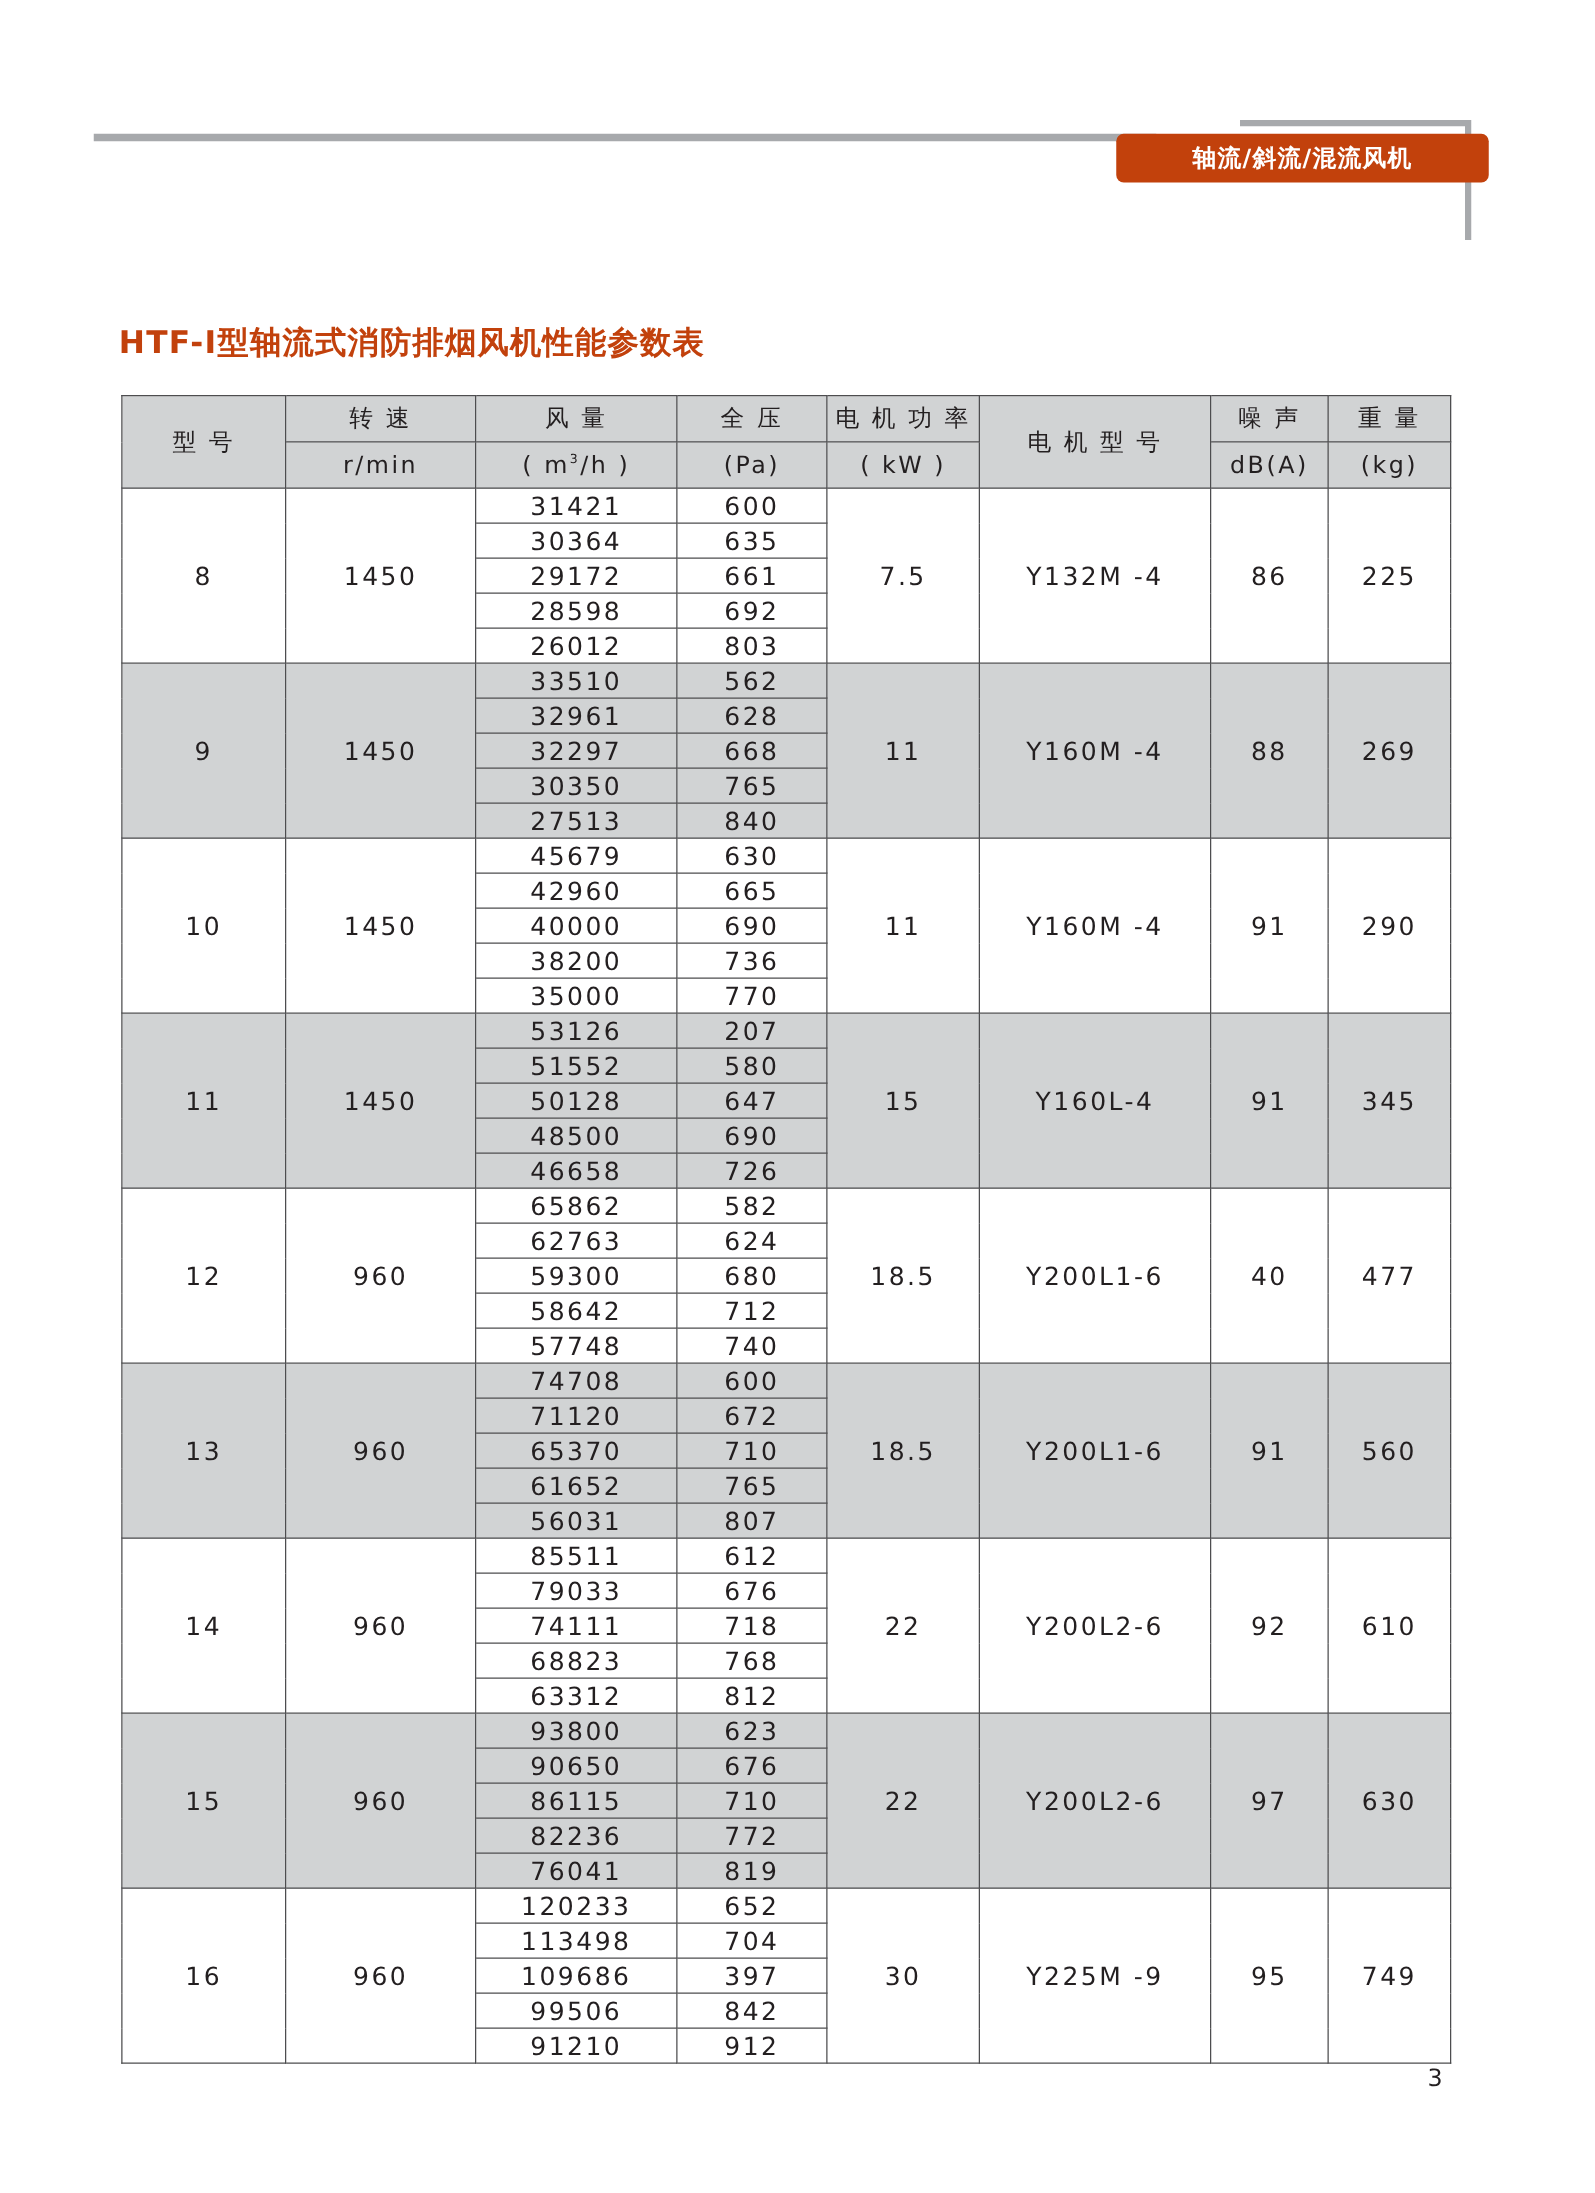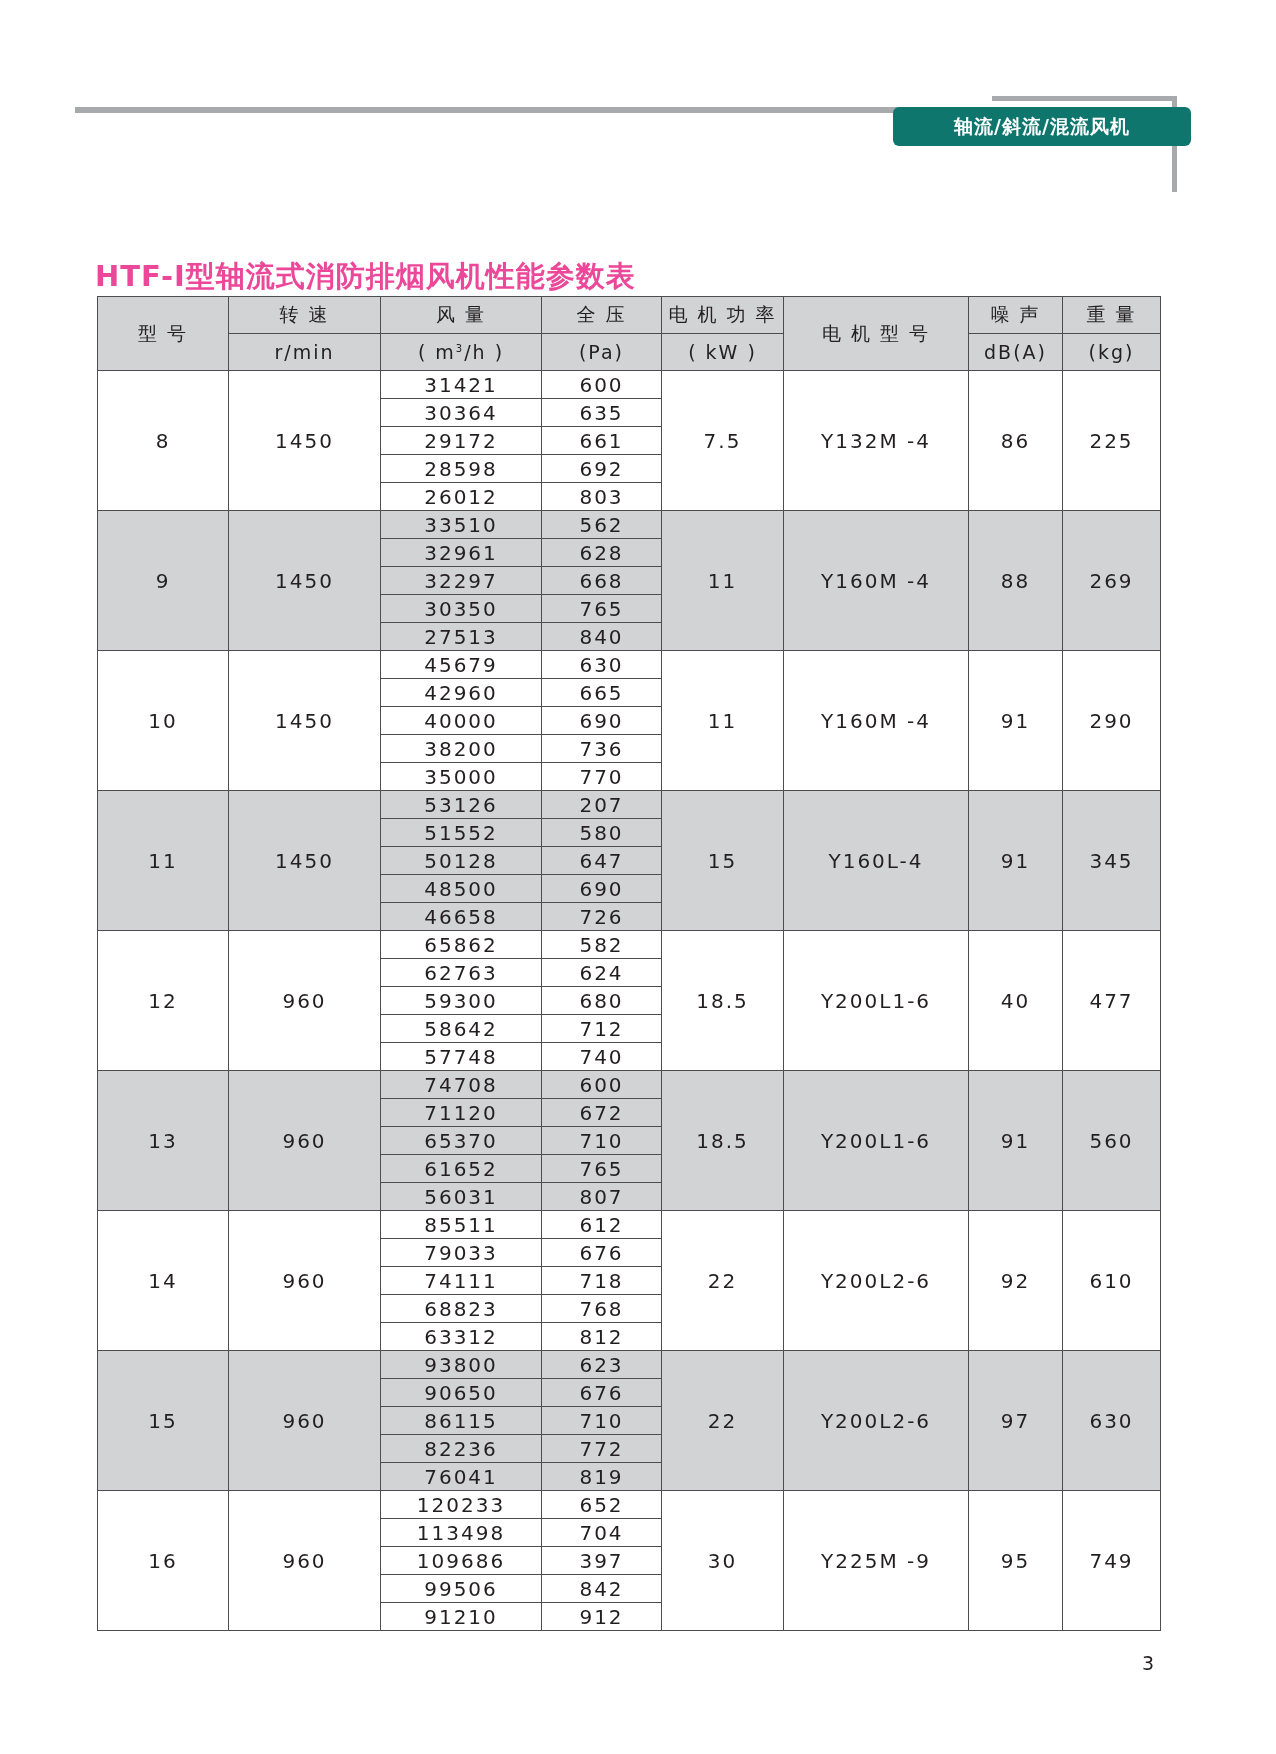--- a/index.html
+++ b/index.html
@@ -4,29 +4,29 @@
   <style>
     html, body { margin: 0; padding: 0; background: #ffffff; }
     body { width: 1276px; height: 1754px; position: relative; overflow: hidden;
            font-family: "DejaVu Sans", sans-serif; color: #231f20; }
 
     
     .hbar { position: absolute; left: 75px; top: 107px; width: 850px; height: 6px; background: #a7a9ac; }
     .bracket-top { position: absolute; left: 992px; top: 96px; width: 184px; height: 5px; background: #a7a9ac; }
     .bracket-side { position: absolute; left: 1172px; top: 96px; width: 5px; height: 96px; background: #a7a9ac; }
     .tab { position: absolute; left: 893px; top: 107px; width: 298px; height: 39px;
-           background: #0f766e; border-radius: 6px; color: #ffffff;
+           background: #c2410c; border-radius: 6px; color: #ffffff;
            font-family: "DejaVu Sans", sans-serif; font-weight: bold; font-size: 19px;
            display: flex; align-items: center; justify-content: center; letter-spacing: 1px; }
 
-    .title { position: absolute; left: 95px; top: 257px; font-size: 29px; font-weight: bold;
-             letter-spacing: 1px; color: #ec4899; }
+    .title { position: absolute; left: 95px; top: 257px; font-size: 25px; font-weight: bold;
+             letter-spacing: 1px; color: #c2410c; }
 
     
-    table.spec { position: absolute; left: 97px; top: 296px; width: 1063px;
+    table.spec { position: absolute; left: 97px; top: 316px; width: 1063px;
                  border-collapse: collapse; table-layout: fixed; }
     table.spec td, table.spec th { border: 1.3px solid #4d4d4f; text-align: center; padding: 0;
                  font-weight: normal; font-size: 20px; color: #231f20; letter-spacing: 2px; }
     table.spec th { background: #d1d3d4; height: 36px; font-size: 19px; }
     table.spec td { height: 27px; line-height: 26px; }
     tr.gray td { background: #d1d3d4; }
     tr.white td { background: #ffffff; }
     sup { font-size: 10px; }
 
     .page-num { position: absolute; left: 1142px; top: 1652px; font-size: 19px; color: #231f20; }

